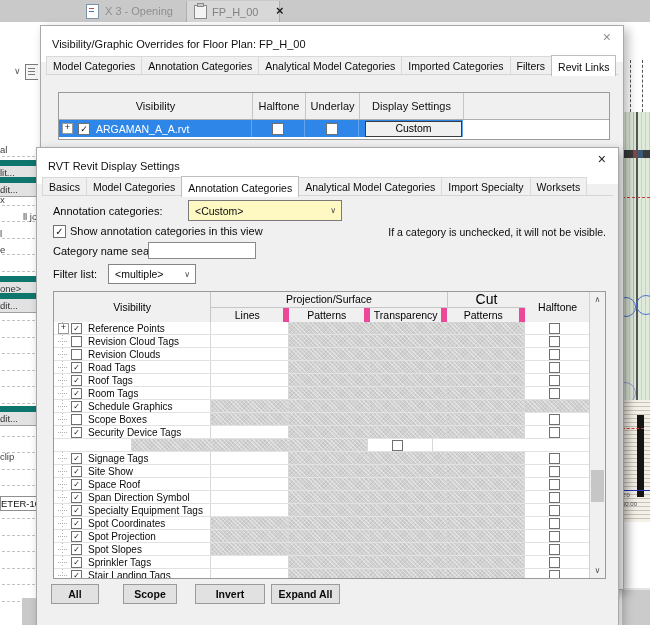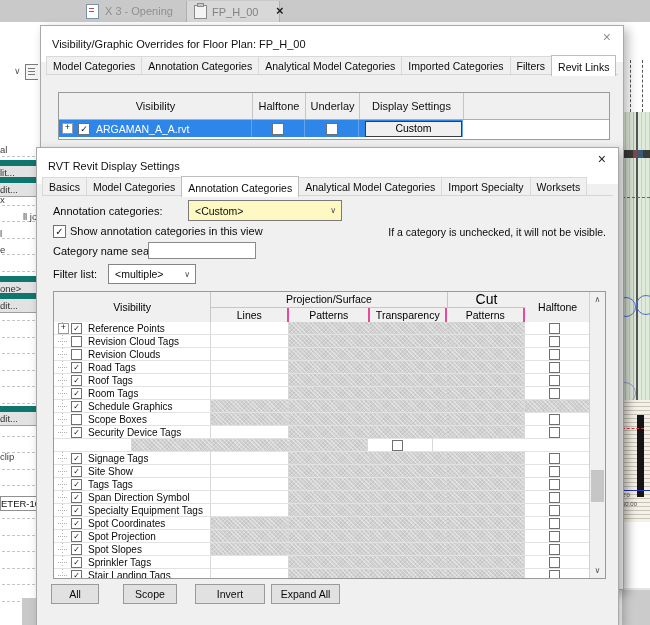--- a/index.html
+++ b/index.html
@@ -86,31 +86,31 @@
   .lab{position:absolute;font-size:11px;color:#0a0a0a;white-space:nowrap;}
   .combo{position:absolute;border:1px solid #848484;display:flex;align-items:center;
     font-size:10.5px;color:#0a0a0a;padding-left:6px;}
   .combo .chev{position:absolute;right:5px;font-size:8px;color:#4a4a4a;}
   .combo.gray{background:#fef9c3;border-color:#7a7a7a;}
   .combo.white{background:#fff;}
   .txt-input{position:absolute;background:#fff;border:1px solid #8a8a8a;font-size:10.5px;padding:0 3px;
     color:#0a0a0a;outline:none;box-sizing:border-box;}
   .note{position:absolute;font-size:10.5px;color:#0a0a0a;white-space:nowrap;}
   .win-btn{position:absolute;background:#e1e1e1;border:1px solid #9a9a9a;font-size:10.5px;color:#0a0a0a;
-    display:flex;align-items:center;justify-content:center;}
+    display:flex;align-items:center;justify-content:center;font-weight:bold;}
   
   .grid{position:absolute;background:#fff;border:1px solid #9a9a9a;box-sizing:border-box;}
   .ghead{position:absolute;left:0;top:0;width:536px;height:30px;background:#f0f0f0;display:flex;border-bottom:1px solid #aeaeae;}
   .gh-vis{width:157px;border-right:1px solid #c6c6c6;display:flex;align-items:center;justify-content:center;font-size:10.5px;}
   .gh-mid{width:314px;display:flex;flex-direction:column;}
   .gh-top{height:15px;display:flex;border-bottom:1px solid #c6c6c6;}
   .gh-proj{width:236px;border-right:1px solid #c6c6c6;text-align:center;font-size:10.5px;line-height:14px;}
   .gh-cut{width:78px;text-align:center;font-size:14px;line-height:14px;}
   .gh-bot{height:15px;display:flex;}
-  .gh-bot div{font-size:10.5px;line-height:14px;text-align:center;border-right:2px solid #ec4899;}
+  .gh-bot div{font-size:10.5px;line-height:14px;text-align:center;border-right:6px solid #ec4899;}
   .gh-lines{width:78px;} .gh-pat{width:81px;} .gh-tr{width:77px;} .gh-cpat{width:78px;}
   .gh-half{width:65px;border-left:0;display:flex;align-items:center;justify-content:center;font-size:10.5px;}
   .gbody{position:absolute;left:0;top:30px;width:536px;height:256px;overflow:hidden;}
   .grow{display:flex;height:13px;border-bottom:1px solid #e2e2e2;box-sizing:border-box;background:#fff;}
   .grow .c{height:12px;border-right:1px solid #d8d8d8;box-sizing:border-box;flex-shrink:0;}
   .c.vis{width:157px;display:flex;align-items:center;padding-left:4px;box-sizing:border-box;
     background-image:repeating-linear-gradient(to bottom,#b4b4b4 0 1px,transparent 1px 3px);
     background-size:1px 12px;background-position:8px 0;background-repeat:no-repeat;}
   .c.lines{width:78px;} .c.pat{width:81px;} .c.transp{width:77px;} .c.cut{width:78px;}
   .c.half{width:65px;display:flex;align-items:center;justify-content:center;}
@@ -459,21 +459,21 @@
     <div class="c half">
             <span class="cb"></span>
           </div>
   </div>
         <div class="grow">
     <div class="c vis">
       <span class="tree-gap">
               <span class="tree-dash"></span>
             </span>
       <span class="cb checked"></span>
-      <span class="lbl">Tags Tags</span>
+      <span class="lbl">Space Roof</span>
     </div>
     <div class="c lines"></div>
     <div class="c pat hatch"></div>
     <div class="c transp hatch"></div>
     <div class="c cut hatch"></div>
     <div class="c half">
             <span class="cb"></span>
           </div>
   </div>
         <div class="grow">

